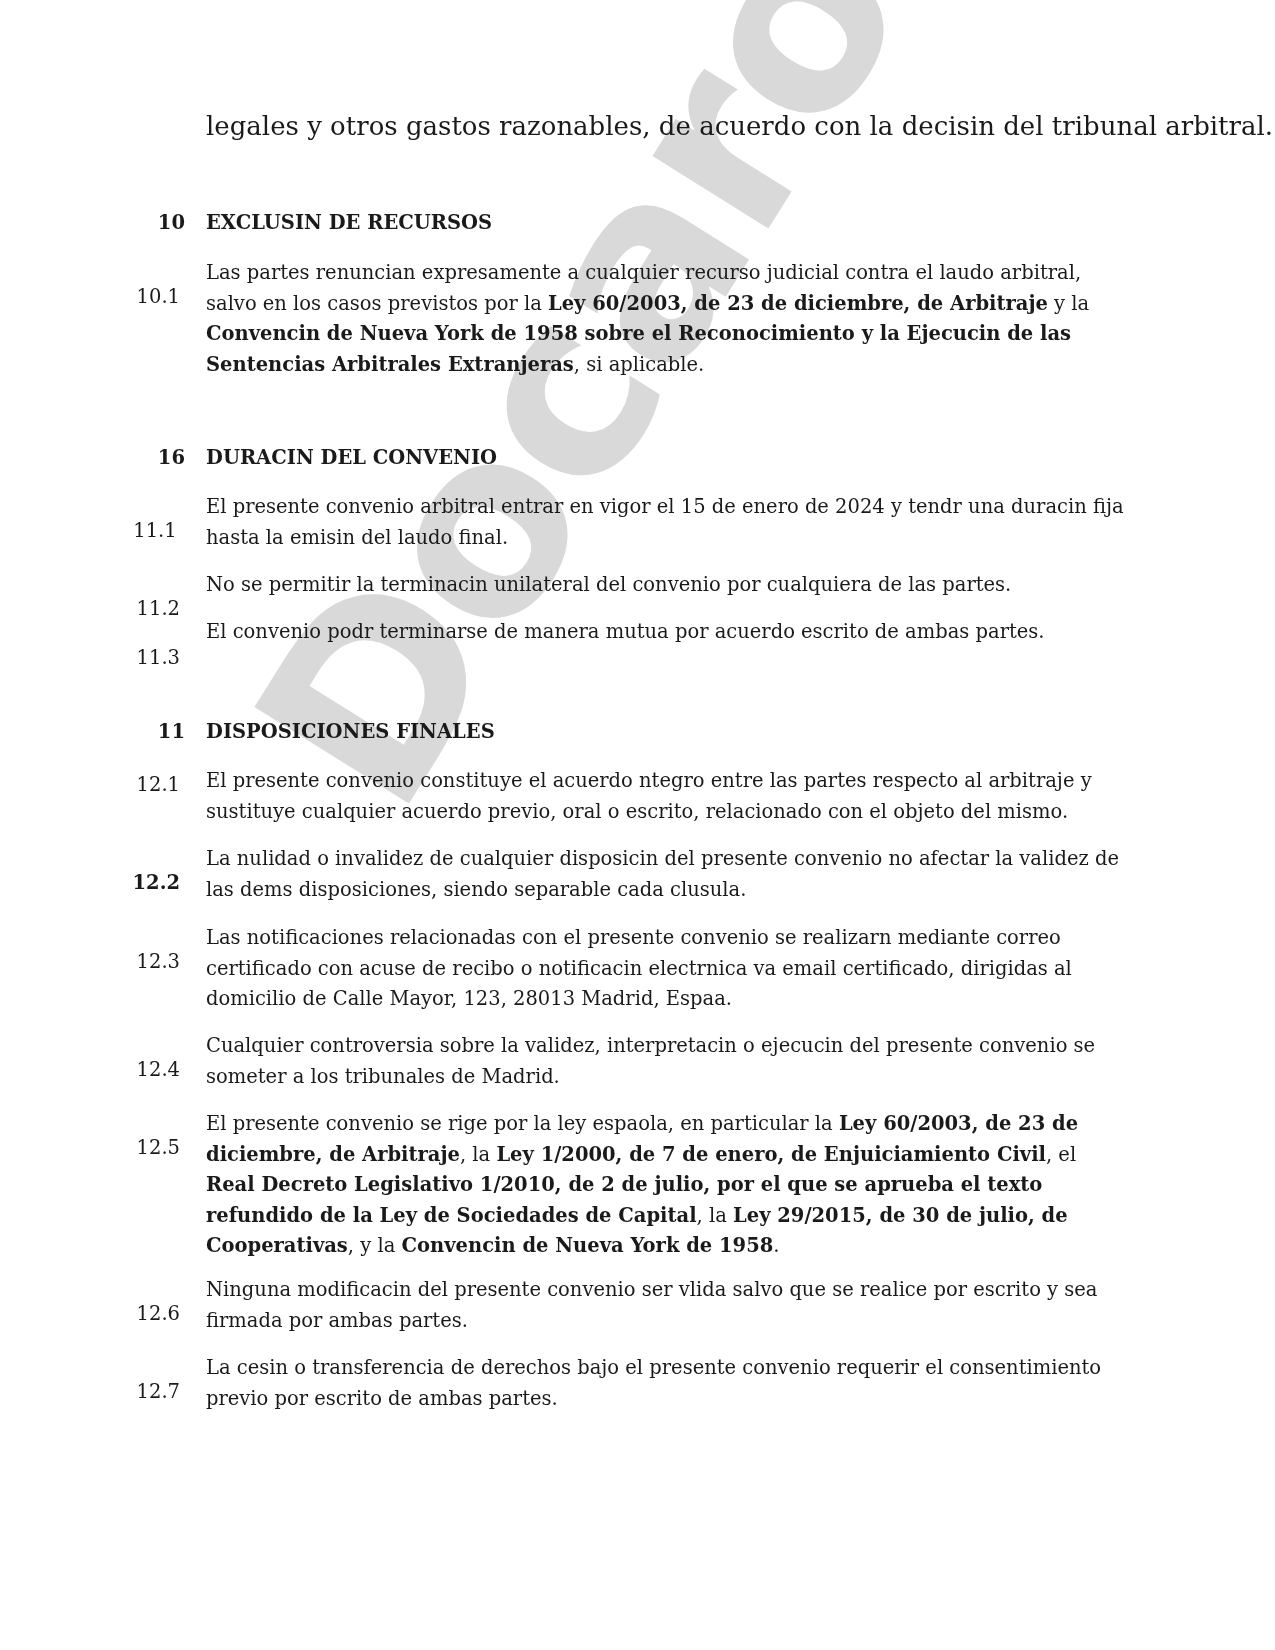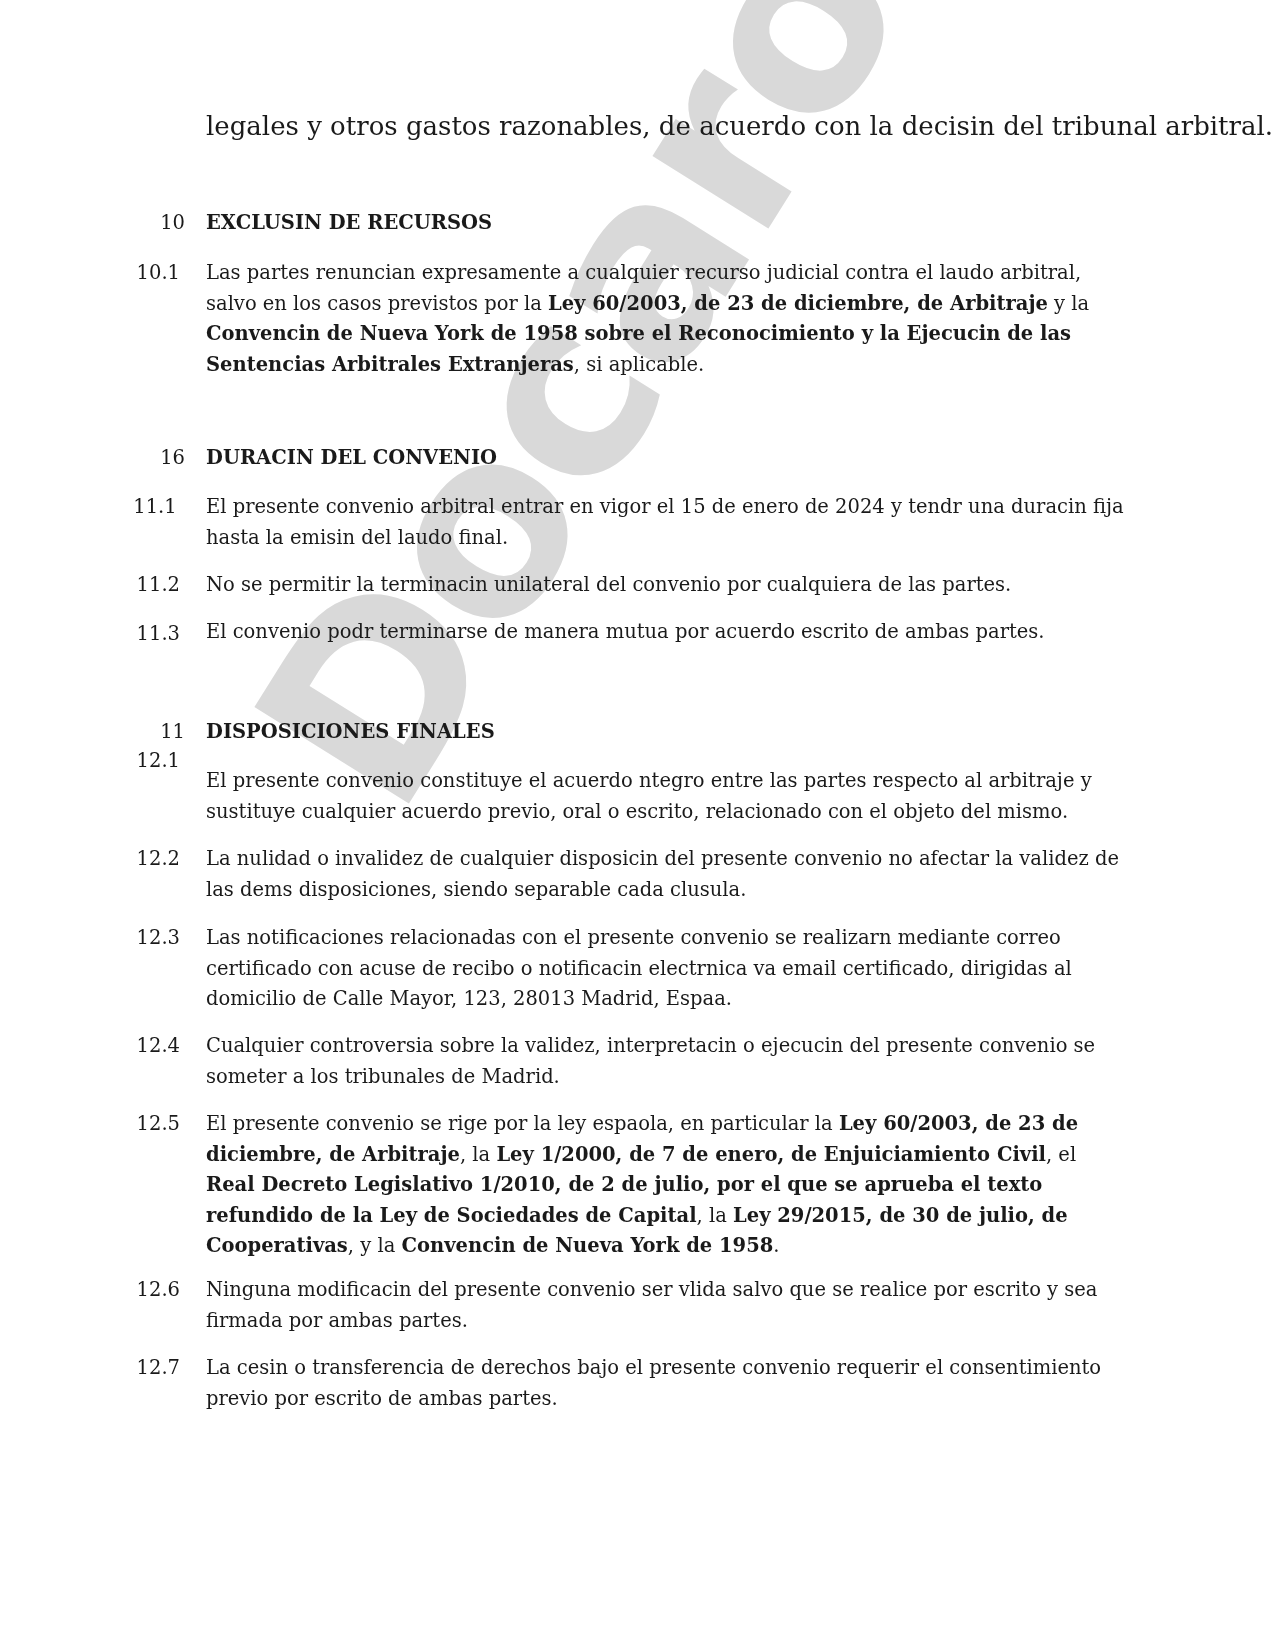--- a/index.html
+++ b/index.html
@@ -6,23 +6,23 @@
   body { width: 1275px; height: 1650px; position: relative; overflow: hidden;
          font-family: "DejaVu Serif", "Liberation Serif", serif; color: #1a1a1a; }
   .page { position: absolute; left: 0; top: 0; width: 1275px; height: 1650px; }
   .watermark { position: absolute; left: 200px; top: 700px; width: 1100px; text-align: center;
                font-family: "DejaVu Sans", "Liberation Sans", sans-serif; font-weight: bold;
                font-size: 250px; color: #d9d9d9; transform: rotate(-58deg); transform-origin: 0 0;
                white-space: nowrap; z-index: 0; letter-spacing: -4px; }
   .content { position: absolute; left: 0; top: 0; width: 1275px; z-index: 1; }
   .line { position: absolute; left: 206px; font-size: 26px; line-height: 30px; white-space: nowrap; }
   .para { position: absolute; left: 206px; width: 920px; font-size: 19.5px; line-height: 30.5px; }
-  .num { position: absolute; width: 50px; text-align: right; font-size: 19.5px; line-height: 30px; }
+  .num { position: absolute; width: 50px; text-align: right; font-size: 19.5px; line-height: 30px; margin-top: 24px; }
   .h { position: absolute; left: 206px; font-size: 19.5px; font-weight: bold; line-height: 30px; }
-  .hnum { position: absolute; width: 40px; left: 145px; text-align: right; font-size: 19.5px; font-weight: normal; line-height: 30px; }
+  .hnum { position: absolute; width: 40px; left: 145px; text-align: right; font-size: 19.5px; font-weight: bold; line-height: 30px; }
   b { font-weight: bold; }
 </style>
 </head>
 <body>
 
 <div class="page">
   <div class="watermark">Docaro.ai</div>
 
   <div class="content">
     <div class="line" style="top:111px;">legales y otros gastos razonables, de acuerdo con la decisin del tribunal arbitral.</div>
@@ -38,21 +38,21 @@
     <div class="para" style="top:492px;"><span>El presente convenio arbitral entrar en vigor el 15 de enero de 2024 y tendr una duracin fija hasta la emisin del laudo final.</span></div>
     <div class="num" style="left:130px; top:570px;">11.2</div>
     <div class="para" style="top:570px;"><span>No se permitir la terminacin unilateral del convenio por cualquiera de las partes.</span></div>
     <div class="num" style="left:130px; top:619px;">11.3</div>
     <div class="para" style="top:617px;"><span>El convenio podr terminarse de manera mutua por acuerdo escrito de ambas partes.</span></div>
 
     <div class="hnum" style="top:717px;">11</div>
     <div class="h" style="top:717px;">DISPOSICIONES FINALES</div>
     <div class="num" style="left:130px; top:746px;">12.1</div>
     <div class="para" style="top:766px;"><span>El presente convenio constituye el acuerdo ntegro entre las partes respecto al arbitraje y sustituye cualquier acuerdo previo, oral o escrito, relacionado con el objeto del mismo.</span></div>
-    <div class="num" style="left:130px; top:844px;">12.2</div>
+    <div class="num" style="left:130px; top:844px;font-weight:bold;">12.2</div>
     <div class="para" style="top:844px;"><span>La nulidad o invalidez de cualquier disposicin del presente convenio no afectar la validez de las dems disposiciones, siendo separable cada clusula.</span></div>
     <div class="num" style="left:130px; top:923px;">12.3</div>
     <div class="para" style="top:923px;"><span>Las notificaciones relacionadas con el presente convenio se realizarn mediante correo certificado con acuse de recibo o notificacin electrnica va email certificado, dirigidas al domicilio de Calle Mayor, 123, 28013 Madrid, Espaa.</span></div>
     <div class="num" style="left:130px; top:1031px;">12.4</div>
     <div class="para" style="top:1031px;"><span>Cualquier controversia sobre la validez, interpretacin o ejecucin del presente convenio se someter a los tribunales de Madrid.</span></div>
     <div class="num" style="left:130px; top:1109px;">12.5</div>
     <div class="para" style="top:1109px;"><span>El presente convenio se rige por la ley espaola, en particular la </span><b>Ley 60/2003, de 23 de diciembre, de Arbitraje</b><span>, la </span><b>Ley 1/2000, de 7 de enero, de Enjuiciamiento Civil</b><span>, el </span><b>Real Decreto Legislativo 1/2010, de 2 de julio, por el que se aprueba el texto refundido de la Ley de Sociedades de Capital</b><span>, la </span><b>Ley 29/2015, de 30 de julio, de Cooperativas</b><span>, y la </span><b>Convencin de Nueva York de 1958</b><span>.</span></div>
     <div class="num" style="left:130px; top:1275px;">12.6</div>
     <div class="para" style="top:1275px;"><span>Ninguna modificacin del presente convenio ser vlida salvo que se realice por escrito y sea firmada por ambas partes.</span></div>
     <div class="num" style="left:130px; top:1353px;">12.7</div>

